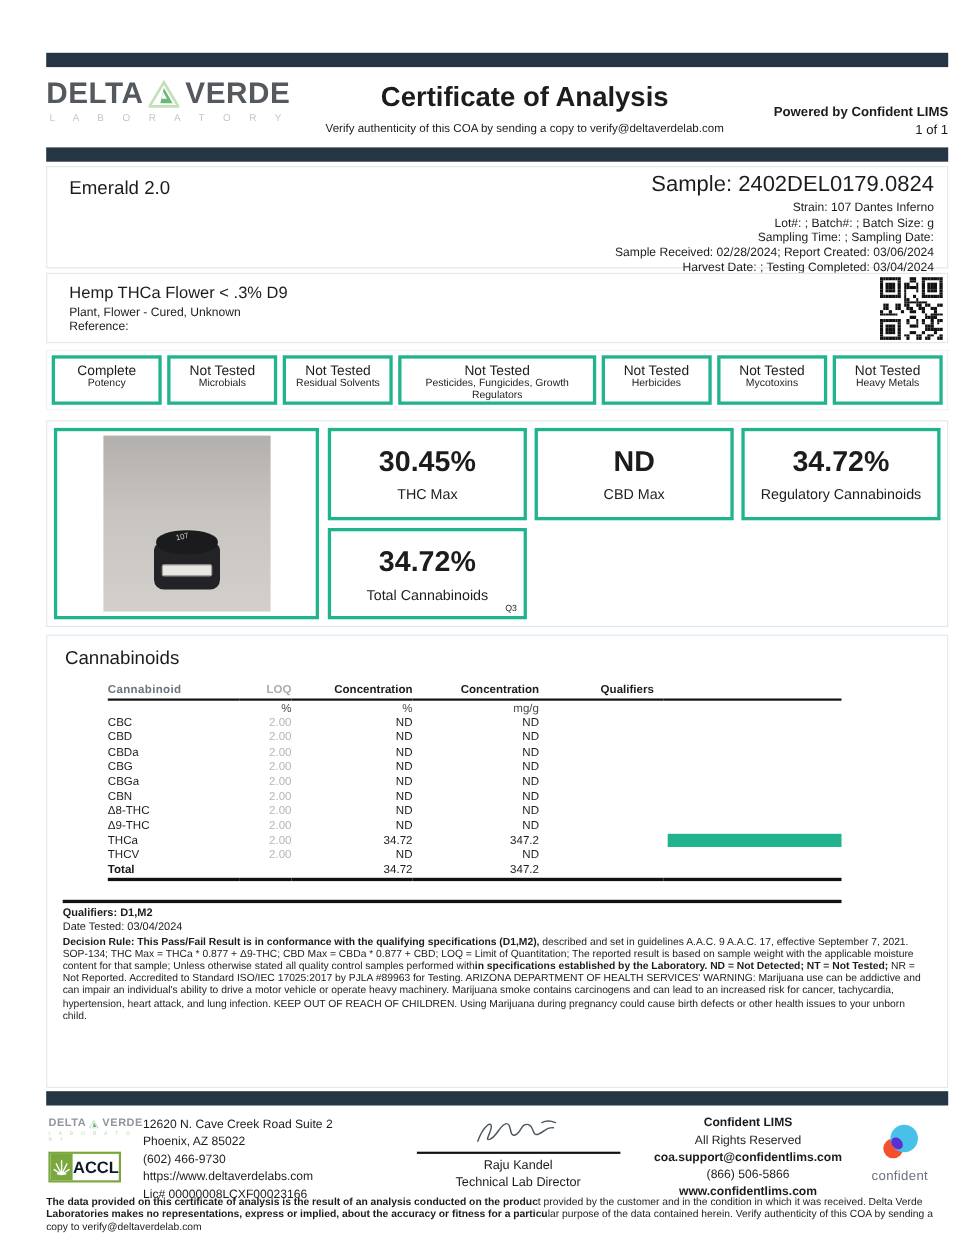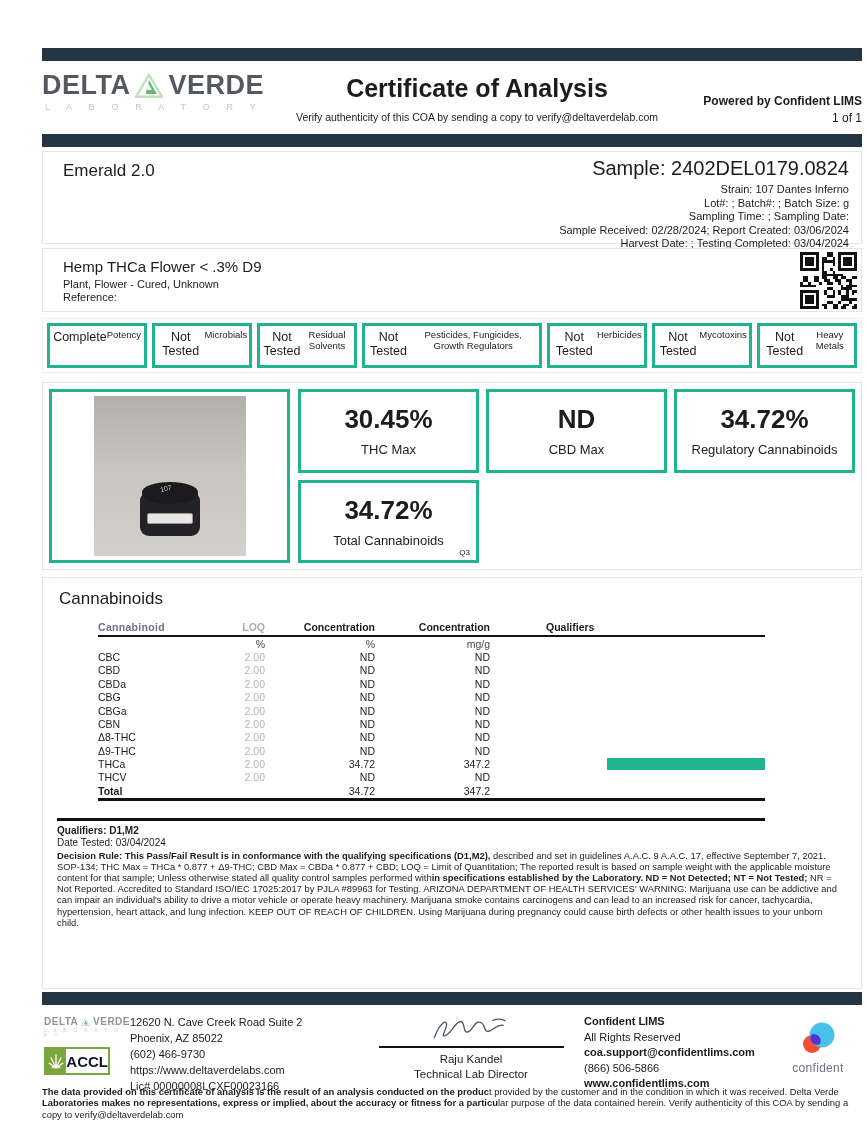--- a/index.html
+++ b/index.html
@@ -27,21 +27,21 @@
   .info-lines{font-size:11px;line-height:13.5px;margin-top:3px}
   .product-panel{margin-top:4px;height:64px;position:relative}
   .product-name{position:absolute;left:20px;top:9px;font-size:15px}
   .product-sub{position:absolute;left:20px;bottom:7px;font-size:11px;line-height:13px}
   .qr{position:absolute;right:4px;top:3px;width:57px;height:57px;display:grid;
       grid-template-columns:repeat(21,1fr);grid-template-rows:repeat(21,1fr)}
   .qr div{background:#fff}.qr div.k{background:#111}
   
   .status-panel{margin-top:6px;padding:4px;display:flex;gap:5px;height:55px;border:1px solid #eef2f6}
   .status-box{flex:1;border:3px solid #21b28e;text-align:center;padding:4px 2px 3px;
-      display:flex;justify-content:center}
+      display:flex;flex-direction:column;justify-content:flex-start}
   .status-box.wide{flex:1.88}
   .st-status{font-size:12.5px}
   .st-name{font-size:9.5px;line-height:10.5px}
   
   .results-panel{margin-top:9px;height:188px;padding:6px;display:flex;gap:8px}
   .photo-box{border:3px solid #21b28e;width:241px;display:flex;align-items:center;justify-content:center}
   .photo{width:152px;height:160px;background:linear-gradient(180deg,#b2afac,#c8c5c1 45%,#d3d0cb);position:relative}
   .jar{position:absolute;left:50%;transform:translateX(-50%);bottom:20px;width:60px;height:54px}
   .jar-lid{position:absolute;top:0;left:2px;width:56px;height:22px;background:#1b1b1e;border-radius:50%/46%}
   .jar-num{position:absolute;top:3px;left:20px;color:#cfcfcf;font-size:7px;transform:rotate(-12deg)}
@@ -82,21 +82,21 @@
   .fv-main{display:flex;align-items:center;gap:3px;font-size:10px;font-weight:bold;color:#8f959b;letter-spacing:.5px}
   .fv-sub{font-size:4.5px;letter-spacing:3px;color:#bcd4b4;margin-top:1px}
   .accl{display:flex;align-items:center;border:2px solid #7aa83f;width:66px;background:#fff}
   .accl-leafbox{width:24px;height:24px;background:#7aa83f;display:flex;align-items:center;justify-content:center}
   .accl-text{flex:1;text-align:left;font-size:15px;font-weight:bold;color:#0f172a}
   .f-address{width:228px;font-size:11px;line-height:16px;padding-top:1px}
   .f-sign{flex:1;text-align:center}
   .sig-line{width:185px;height:2px;background:#111;margin:-3px auto 0}
   .sig-name{font-size:11.5px;margin-top:5px}
   .sig-title{font-size:11.5px;margin-top:3px}
-  .f-conf{width:192px;text-align:left;font-size:11px;line-height:15.5px;padding-top:1px}
+  .f-conf{width:192px;text-align:center;font-size:11px;line-height:15.5px;padding-top:1px}
   .f-clogo{width:84px;text-align:center;padding-top:9px}
   .c-name{font-size:12px;color:#6b7280;letter-spacing:.3px;margin-top:1px}
   .disclaimer{margin-top:7px;font-size:9.4px;line-height:11.3px}
   .bottom-bar{margin-top:4px}
 </style>
 </head>
 <body>
 
 <div class="doc">
 

